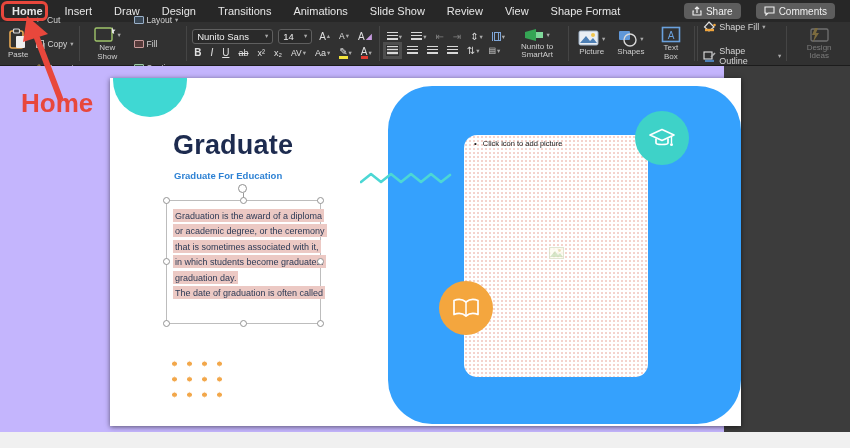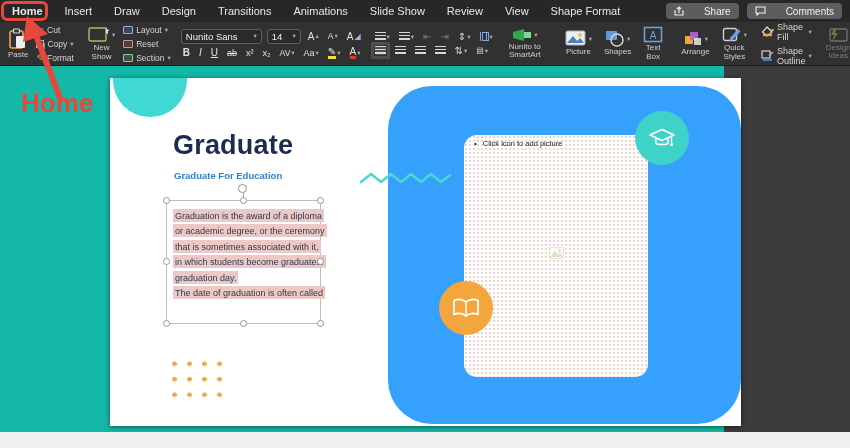--- a/index.html
+++ b/index.html
@@ -8,55 +8,55 @@
   .app { position:relative; width:850px; height:448px; }
 
   
   .menubar { position:absolute; left:0; top:0; width:850px; height:22px;
     background:#272727; display:flex; align-items:center; gap:0;
     color:#e6e6e6; font-size:11px; }
   .menu-item { padding:0 11px; height:22px; line-height:22px; white-space:nowrap; cursor:default; }
   .menu-item.first { padding-left:12px; font-weight:bold; }
   .tellme { display:flex; align-items:center; gap:4px; padding:0 10px; }
   .mb-spacer { flex:1; }
-  .pillbtn { display:flex; align-items:center; gap:20px; background:#5d5d5d;
-    border-radius:4px; height:16px; padding:0 8px; margin-right:8px;
+  .pillbtn { display:flex; align-items:center; gap:4px; background:#5d5d5d;
+    border-radius:4px; height:16px; padding:0 8px; margin-right:15px;
     font-size:10px; color:#f0f0f0; }
 
   
   .ribbon { position:absolute; left:0; top:22px; width:850px; height:44px;
     background:#313131; border-bottom:1px solid #1c1c1c; display:flex;
     align-items:stretch; color:#d8d8d8; }
   .rgroup { display:flex; align-items:center; padding:2px 4px; gap:4px; }
   .rdiv { width:1px; background:#454545; margin:4px 1px; }
   .bigbtn { display:flex; flex-direction:column; align-items:center;
     justify-content:center; gap:1px; padding:1px 4px; }
   .bigbtn .cap { font-size:8px; color:#cfcfcf; line-height:8.5px; text-align:center; }
-  .stack { display:flex; flex-direction:column; justify-content:center; gap:4px; }
+  .stack { display:flex; flex-direction:column; justify-content:center; gap:14px; }
   .srow { display:flex; align-items:center; gap:3px; font-size:8.5px; color:#d5d5d5; }
   .dd { font-size:6.5px; color:#aaa; }
   .twocol { display:flex; flex-direction:column; justify-content:center; gap:3px; }
   .trow { display:flex; align-items:center; gap:5px; }
   .combo { border:1px solid #5f5f5f; border-radius:3px; background:#2a2a2a;
     height:15px; display:flex; align-items:center; gap:4px; padding:0 4px;
     font-size:9.5px; color:#eee; }
   .tbtn { font-size:10px; color:#e0e0e0; padding:0 2px; display:flex; align-items:center; gap:1px; }
   .tbtn b { font-weight:bold; } .tbtn i { font-style:italic; } .tbtn u { text-decoration:underline; }
   .strike { text-decoration:line-through; }
   .underbar { display:inline-block; border-bottom:3px solid; line-height:9px; font-size:10px; }
   .al { width:11px; height:9px;
     background:repeating-linear-gradient(to bottom,#d8d8d8 0 1.3px,transparent 1.3px 3.2px); }
   .al.sel { outline:3px solid #4e4e4e; outline-offset:1px; background-color:#4e4e4e; }
   .glyph { font-size:10px; color:#d8d8d8; }
   .dim { opacity:.45; }
   .minicons { width:10px; height:8px; border:1px solid #9ab0c8; border-radius:1px; background:#3a4856; }
   .iconbox { display:flex; align-items:center; justify-content:center; }
 
   
-  .canvas { position:absolute; left:0; top:66px; width:724px; height:366px; background:#14b8a6;padding-left:42px; }
+  .canvas { position:absolute; left:0; top:66px; width:724px; height:366px; background:#c4b5fd;padding-left:42px; }
   .statusbar { position:absolute; left:0; top:432px; width:850px; height:16px; background:#f0f0f0; }
   .slide { position:absolute; left:110px; top:12px; width:631px; height:348px;
     background:#ffffff; box-shadow:0 1px 5px rgba(0,0,0,.55); overflow:hidden; }
 
   .teal-circle { position:absolute; left:3px; top:-35px; width:74px; height:74px;
     border-radius:50%; background:#3fd8d3; }
   .blue-shape { position:absolute; left:278px; top:8px; width:353px; height:338px;
     border-radius:44px; background:#35a1fd; }
 
   .slide-title { position:absolute; left:63px; top:52px; font-size:27px; font-weight:800;
@@ -181,21 +181,21 @@
         <span class="cap">New Show</span>
       </div>
       <div class="stack">
         <div class="srow">
           <span class="minicons"></span>
           <span>Layout</span>
           <span class="dd">▾</span>
         </div>
         <div class="srow">
           <span class="minicons" style="background:#563a3a;border-color:#c89a9a"></span>
-          <span>Reset</span>
+          <span>Fill</span>
         </div>
         <div class="srow">
           <span class="minicons" style="background:#3a5640;border-color:#9ac8a4"></span>
           <span>Section</span>
           <span class="dd">▾</span>
         </div>
       </div>
     </div>
     <div class="rdiv"></div>
 
@@ -337,43 +337,20 @@
           <svg width="20" height="17" viewBox="0 0 20 17">
               <rect x="1.5" y="1.5" width="17" height="14" fill="none" stroke="#6aa1dd" stroke-width="1.6"></rect>
               <text x="10" y="12.5" text-anchor="middle" font-size="10" fill="#6aa1dd" font-family="Liberation Sans, sans-serif">A</text>
             </svg>
         </span>
         <span class="cap">Text Box</span>
       </div>
     </div>
     <div class="rdiv"></div>
 
-    <div class="rgroup">
-      <div class="bigbtn">
-        <span class="iconbox" style="gap:2px">
-          <svg width="20" height="17" viewBox="0 0 20 17">
-              <rect x="2" y="6" width="8" height="8" fill="#f0a53c"></rect>
-              <rect x="7" y="2" width="8" height="8" fill="#b06ad0" opacity=".9"></rect>
-              <rect x="11" y="8" width="7" height="7" fill="#e8e8e8" opacity=".85"></rect>
-            </svg>
-          <span class="dd">▾</span>
-        </span>
-        <span class="cap">Arrange</span>
-      </div>
-      <div class="bigbtn">
-        <span class="iconbox" style="gap:2px">
-          <svg width="20" height="17" viewBox="0 0 20 17">
-              <rect x="1.5" y="2.5" width="13" height="12" rx="2" fill="none" stroke="#cfcfcf" stroke-width="1.4"></rect>
-              <path d="M8 12 L16 3 L18.5 5.5 L10.5 14 L7.5 14.8 Z" fill="#6aa1dd"></path>
-            </svg>
-          <span class="dd">▾</span>
-        </span>
-        <span class="cap">Quick Styles</span>
-      </div>
-    </div>
     <div class="rdiv"></div>
 
     <div class="rgroup">
       <div class="stack" style="">
         <div class="srow">
           <span class="iconbox">
             <svg width="13" height="11" viewBox="0 0 13 11">
                 <path d="M6 1 L11 6 L6 10 L1.5 6 Z" fill="none" stroke="#e0e0e0" stroke-width="1.2"></path>
                 <path d="M2 9 h9" stroke="#f0a53c" stroke-width="2.4"></path>
                 <circle cx="11.5" cy="4" r="1.3" fill="#f0a53c"></circle>

